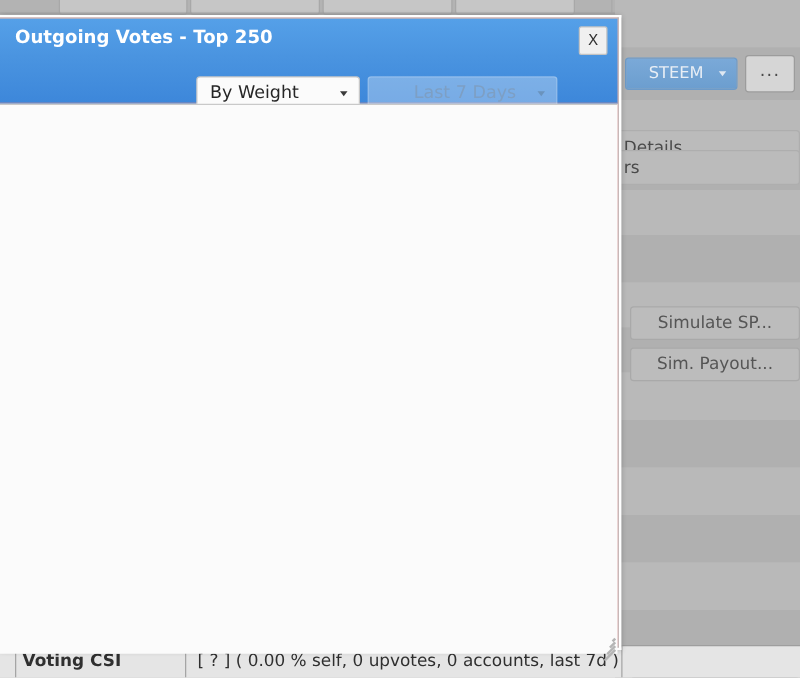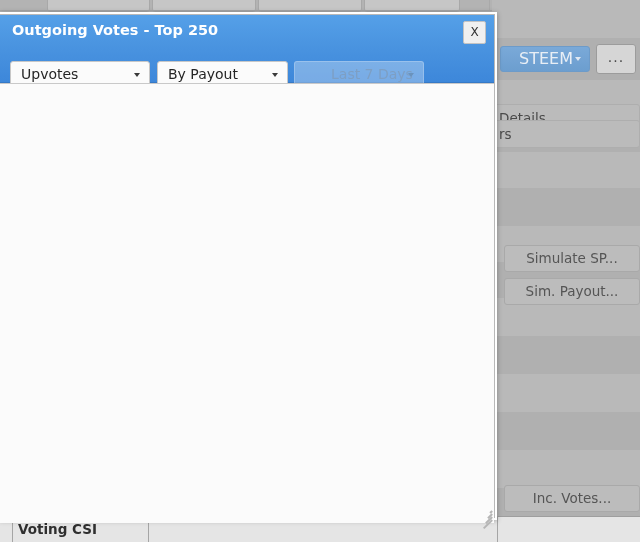--- a/index.html
+++ b/index.html
@@ -86,21 +86,21 @@
   .bg-combo-steem {
     position: absolute;
     left: 500px;
     top: 46px;
     width: 90px;
     height: 26px;
     background: linear-gradient(#7aa9d8, #6c9ecf);
     border: 1px solid #6d9bc9;
     border-radius: 3px;
     color: #e8eef5;
-    font-size: 16px;
+    font-size: 13px;
     line-height: 24px;
     padding-left: 18px;
     white-space: nowrap;
     overflow: hidden;
   }
   .bg-combo-steem .arr {
     position: absolute;
     right: 8px; top: 10px;
     border-left: 3.5px solid transparent;
     border-right: 3.5px solid transparent;
@@ -244,21 +244,21 @@
   .combo.disabled {
     background: rgba(255,255,255,0.30);
     border: 1px solid rgba(255,255,255,0.22);
     color: #7d9fc4;
     cursor: default;
   }
   .combo.disabled .arr { border-top-color: #6a93bd; }
 
   #combo-type   { left: 10px;  width: 140px; }
   #combo-sort   { left: 157px; width: 131px; }
-  #combo-period { left: 294px; width: 130px; padding-left: 36px; }
+  #combo-period { left: 294px; width: 152px; padding-left: 36px; }
 
   
   .content-area {
     position: absolute;
     left: 0;
     top: 68px;
     width: 100%;
     height: 440px;
     background: #fbfbfb;
     border-top: 1px solid #c9c9c9;
@@ -317,46 +317,42 @@
       <span class="arr"></span>
     </div>
 
     <div class="bg-dots-btn">...</div>
 
     <div class="bg-field" style="left:492px; top:84px;  width:148px; height:28px;margin-top:20px;">Details</div>
     <div class="bg-field" style="left:492px; top:120px; width:148px; height:28px;">rs</div>
 
     <div class="bg-btn dim" style="left:504px; top:278px; width:136px; height:27px;">Sim. Payout...</div>
     <div class="bg-btn dim" style="left:504px; top:245px; width:136px; height:27px;">Simulate SP...</div>
-    <div class="bg-btn dim" style="left:504px; top:485px; width:136px; height:27px;">Inc. Votes...</div>
     <div class="bg-btn dim" style="left:504px; top:518px; width:136px; height:24px; line-height:21px;">Out. Votes...</div>
 
     <div class="status-bar">
       <span class="status-label">Voting CSI</span>
+      <span class="status-value">[ ? ] ( 0.00 % self, 0 upvotes, 0 accounts, last 7d )</span>
     </div>
     <div class="status-sep" style="left:12px;"></div>
     <div class="status-sep" style="left:148px;"></div>
     <div class="status-sep" style="left:497px;"></div>
   </div>
 
   <div class="modal">
     <div class="modal-inner">
 
       <div class="titlebar">
         <span class="title-text">Outgoing Votes - Top 250</span>
 
         <div class="close-btn">X</div>
 
-        <div class="combo" id="combo-type">
-          <span>Upvotes</span>
-          <span class="arr"></span>
-        </div>
 
         <div class="combo" id="combo-sort">
-          <span>By Payout</span>
+          <span>By Weight</span>
           <span class="arr"></span>
         </div>
 
         <div class="combo disabled" id="combo-period">
           <span>Last 7 Days</span>
           <span class="arr"></span>
         </div>
       </div>
 
       <div class="content-area">

